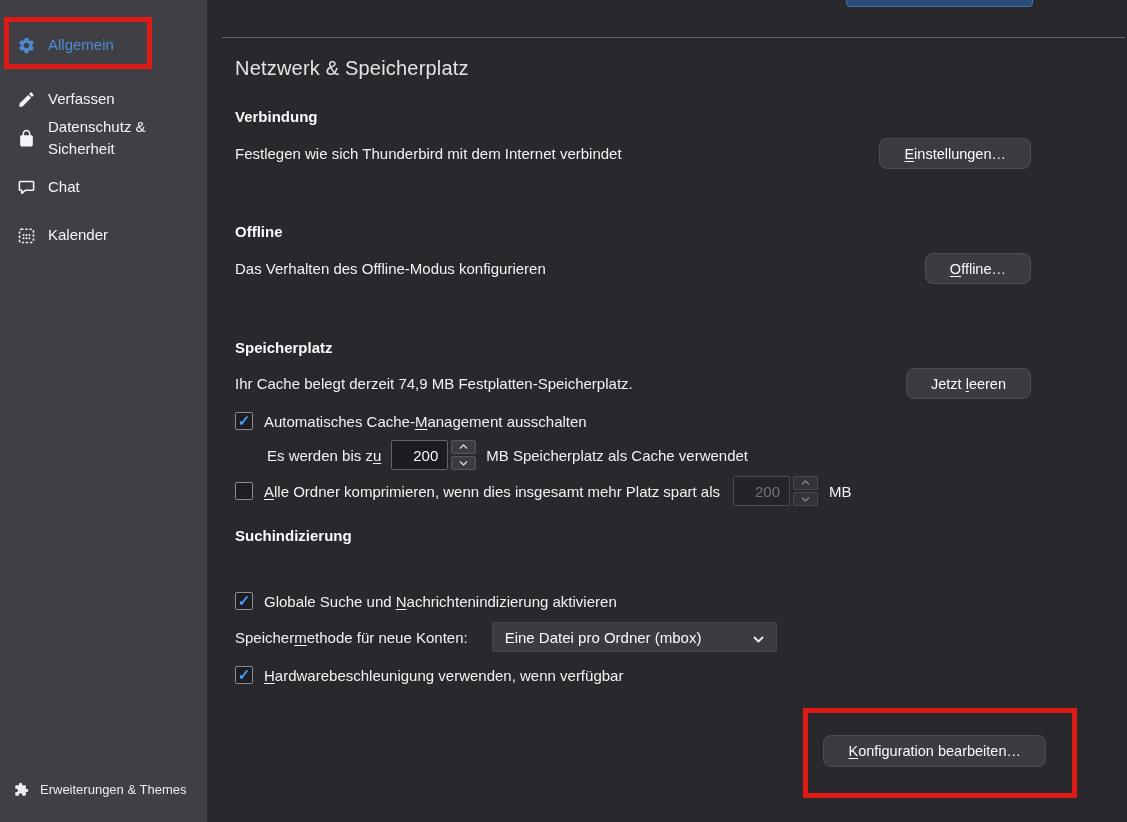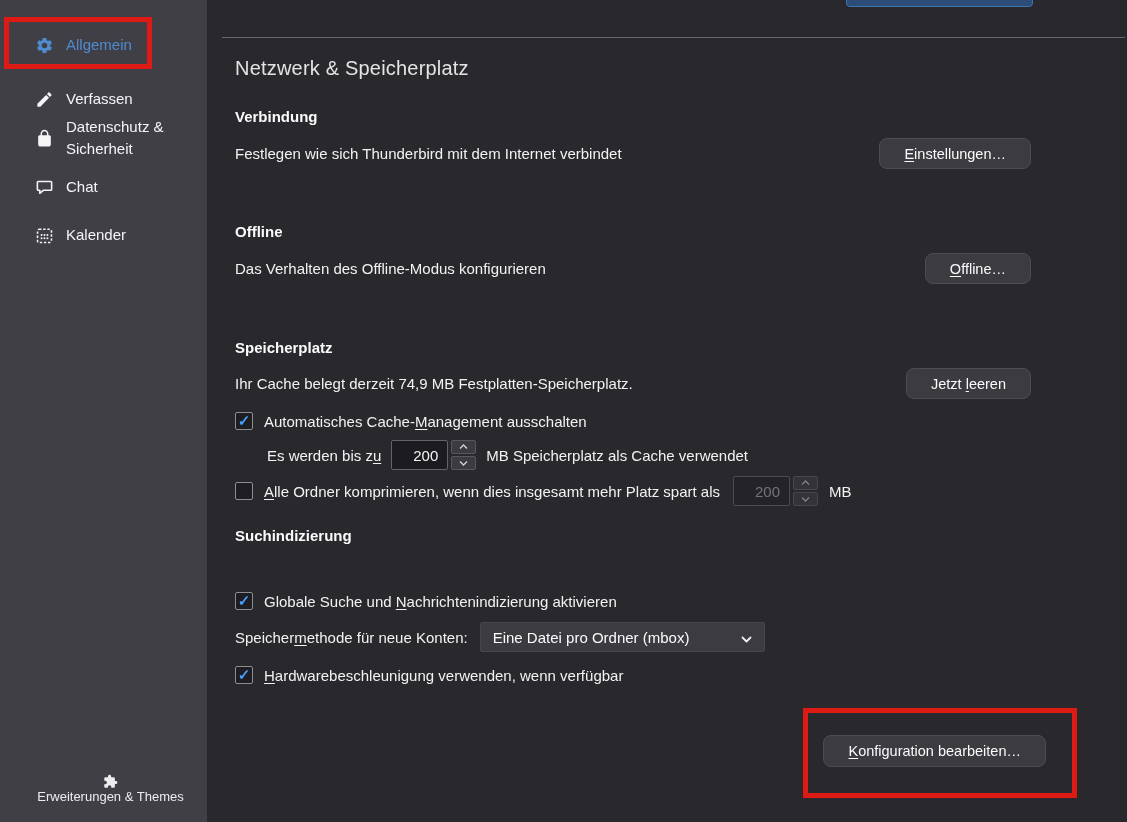--- a/index.html
+++ b/index.html
@@ -15,34 +15,34 @@
   }
 
   
   .sidebar {
     position: absolute; left: 0; top: 0; bottom: 0; width: 207px;
     background: #3f3f45;
   }
   .side-item {
     position: absolute; left: 0; right: 0;
     display: flex; align-items: center;
-    padding-left: 34px; gap: 12px;
+    padding-left: 16px; gap: 12px;
     color: #f5f5f7; font-size: 15px;
     cursor: default;
   }
   .side-item .s-icon { width: 20px; height: 20px; flex: 0 0 20px; display: flex; align-items: center; justify-content: center; }
   .side-item .s-icon svg { width: 19px; height: 19px; fill: currentColor; stroke: none; }
   .side-item.selected { color: #4f8bd0; }
   .side-item .s-label { line-height: 22px; }
   .side-item.wrap .s-label { max-width: 118px; }
 
   .side-footer {
     position: absolute; left: 0; right: 0; top: 774px; height: 30px;
-    display: flex; align-items: center; padding-left: 14px; 
-    color: #ededef; font-size: 13px; flex-direction: column;
+    display: flex; align-items: center; padding-left: 14px; gap: 11px;
+    color: #ededef; font-size: 13px;
   }
   .side-footer .s-icon { width: 15px; height: 15px; display: flex; align-items: center; justify-content: center; }
   .side-footer .s-icon svg { width: 15px; height: 15px; fill: currentColor; }
 
   
   .content { position: absolute; left: 207px; top: 0; right: 0; bottom: 0; }
 
   .partial-blue-btn {
     position: absolute; left: 639px; top: -13px; width: 187px; height: 20px;
     background: #2b4d77; border: 1px solid #3f74ad; border-radius: 4px;
@@ -110,21 +110,21 @@
   
   .dropdown {
     width: 285px; height: 30px;
     background: #3b3b40; border: 1px solid #46464b; border-radius: 2px;
     display: inline-flex; align-items: center; justify-content: space-between;
     padding: 0 12px; font-size: 15px; color: #fbfbfe; cursor: default;
   }
 
   .method-row {
     position: absolute; left: 28px;
-    display: flex; align-items: center; gap: 12px;
+    display: flex; align-items: center; gap: 24px;
     font-size: 15px; color: #f2f2f4;
   }
 
   .config-btn { position: absolute; right: 81px; top: 735px; height: 32px; }
 
   
   .annotation {
     position: absolute; border: 5px solid #dd1a14; pointer-events: none; z-index: 50;
   }
 </style>

